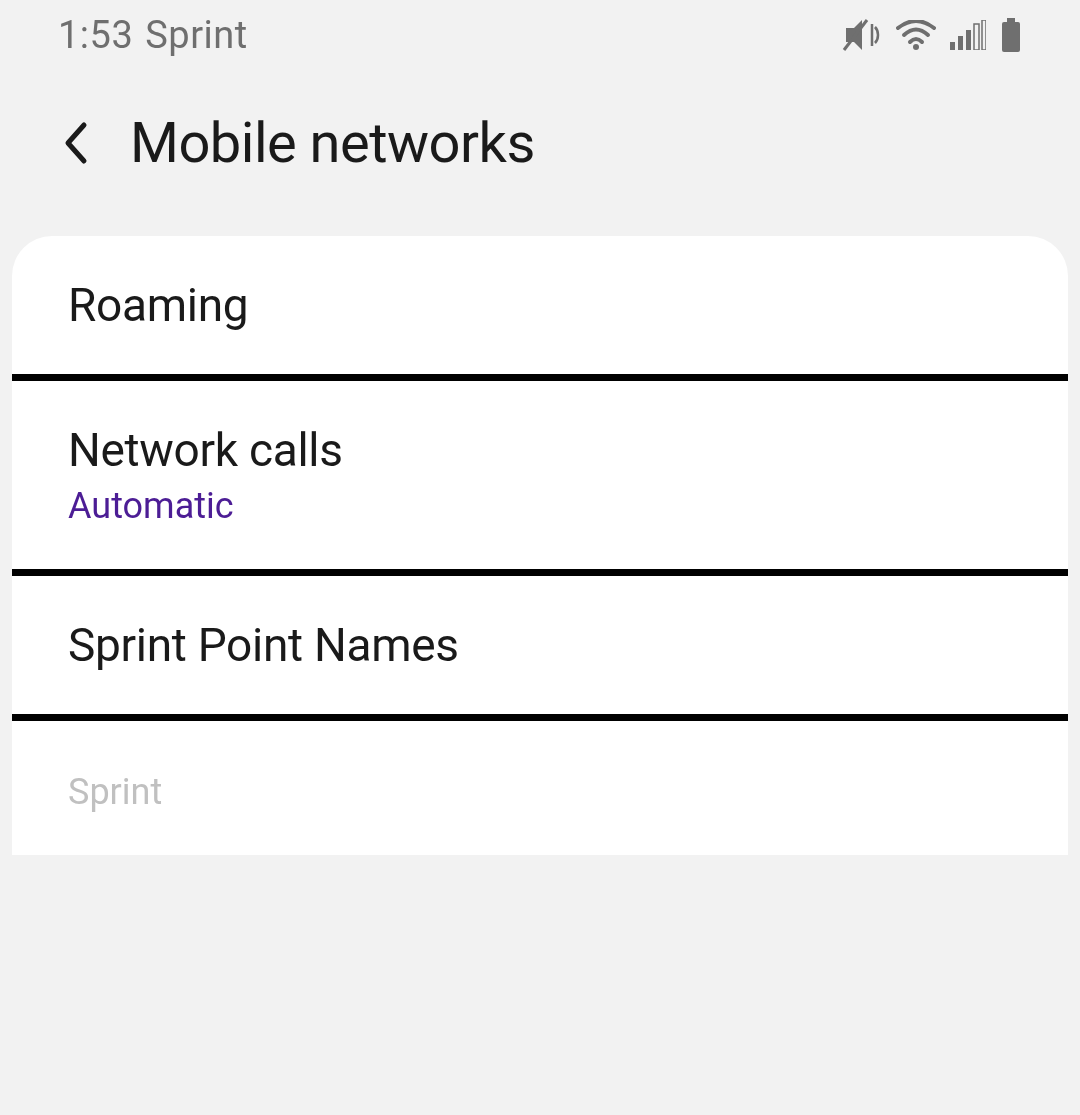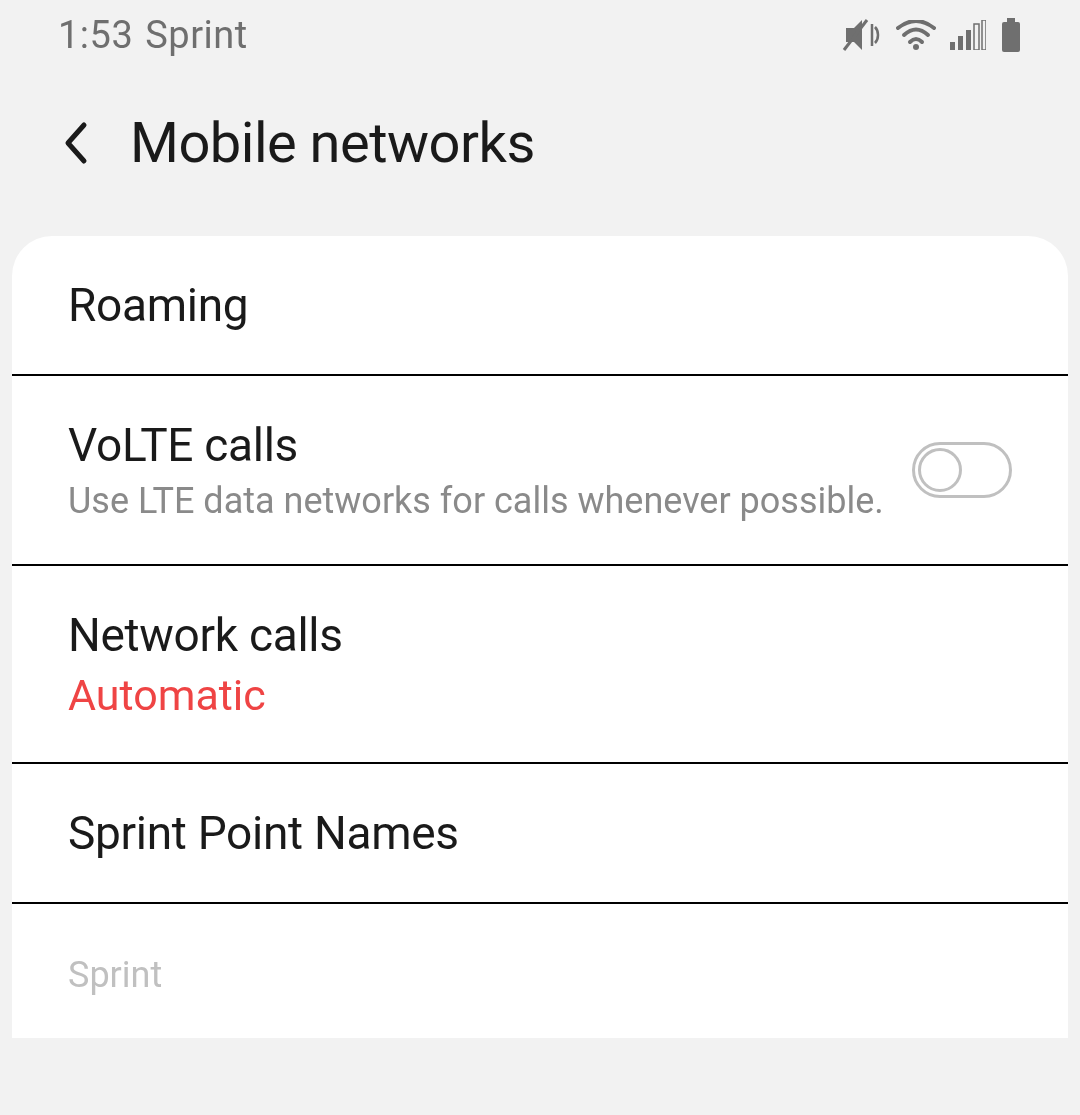--- a/index.html
+++ b/index.html
@@ -55,21 +55,21 @@
       letter-spacing: -0.5px;
     }
     .card {
       margin: 0 12px;
       background: #ffffff;
       border-radius: 40px 40px 0 0;
       padding: 0;
     }
     .list-item {
       padding: 42px 56px;
-      border-bottom: 2px solid #000000;
+      border-bottom: 7px solid #000000;
       display: flex;
       align-items: center;
       justify-content: space-between;
       cursor: pointer;
     }
     .list-item:last-child {
       border-bottom: none;
     }
     .list-item-content {
       flex: 1;
@@ -80,22 +80,22 @@
       font-weight: 400;
       letter-spacing: -0.3px;
     }
     .list-item-subtitle {
       font-size: 36px;
       color: #8a8a8a;
       margin-top: 8px;
       font-weight: 400;
     }
     .list-item-value {
-      font-size: 43px;
-      color: #ef4444;
+      font-size: 36px;
+      color: #4c1d95;
       margin-top: 8px;
       font-weight: 400;
     }
     .list-item.disabled .list-item-title {
       color: #b0b0b0;
     }
     .list-item.disabled .list-item-subtitle {
       color: #c0c0c0;
     }
     .toggle {
@@ -175,29 +175,20 @@
 </div>
 
 <div class="card">
 
   <div class="list-item">
     <div class="list-item-content">
       <div class="list-item-title">Roaming</div>
     </div>
   </div>
 
-  <div class="list-item">
-    <div class="list-item-content">
-      <div class="list-item-title">VoLTE calls</div>
-      <div class="list-item-subtitle">Use LTE data networks for calls whenever possible.</div>
-    </div>
-    <div class="toggle">
-      <div class="toggle-knob"></div>
-    </div>
-  </div>
 
   <div class="list-item">
     <div class="list-item-content">
       <div class="list-item-title">Network calls</div>
       <div class="list-item-value">Automatic</div>
     </div>
   </div>
 
   <div class="list-item">
     <div class="list-item-content">

